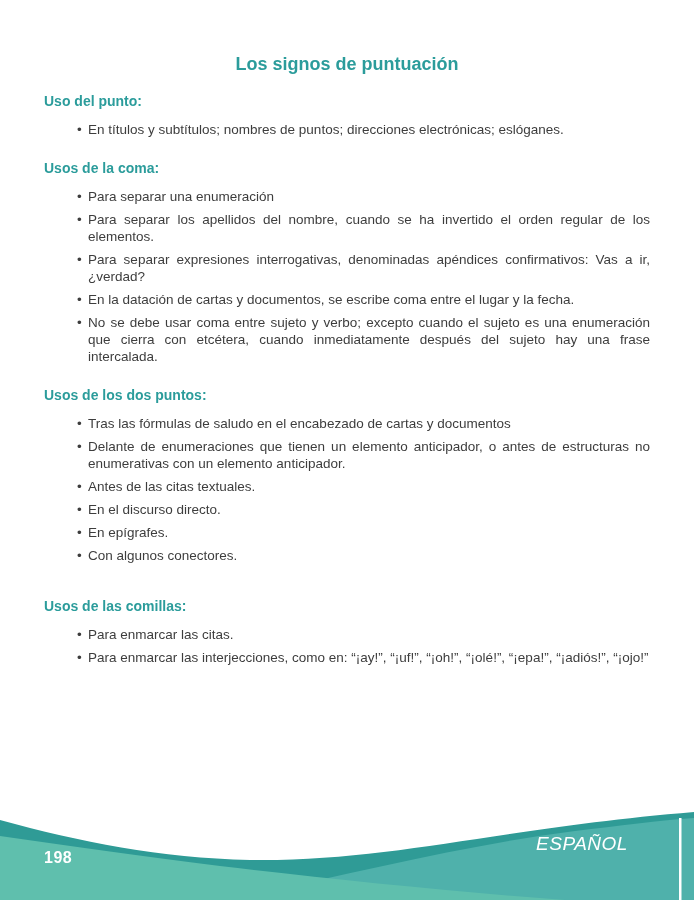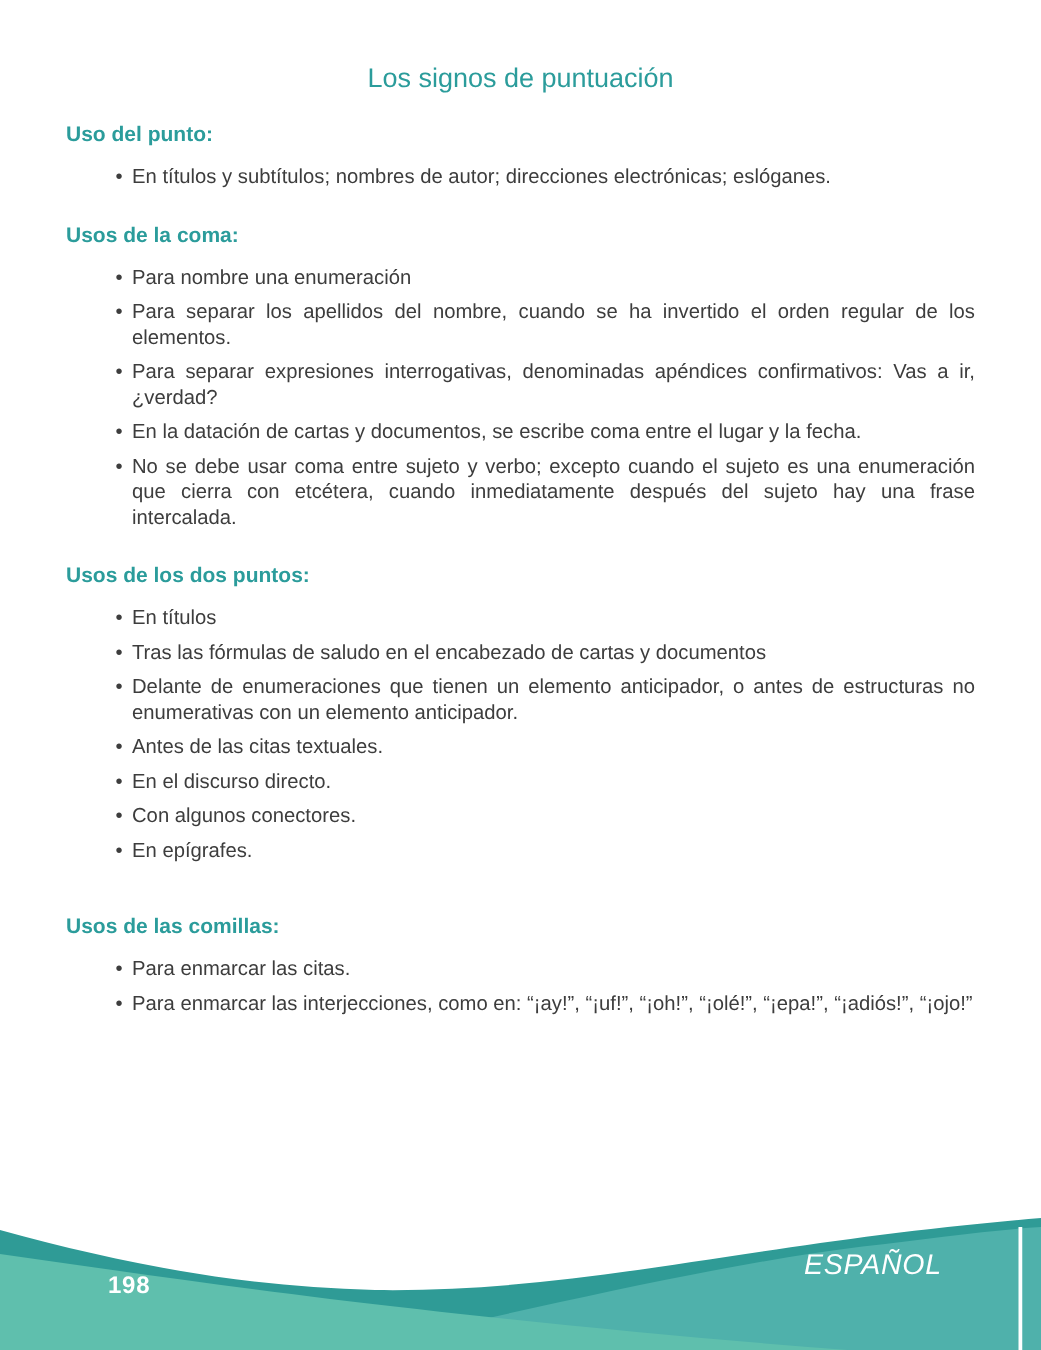--- a/index.html
+++ b/index.html
@@ -14,25 +14,25 @@
   html,body{background:#ffffff;}
   .page{
     position:relative;
     width:694px;height:900px;
     background:var(--paper);
     overflow:hidden;
     font-family:"Liberation Sans","DejaVu Sans",sans-serif;
     color:var(--body-text);
   }
   .title{
-    padding-top:42px;
+    padding-top:54px;
     text-align:center;
     font-size:18px;
     line-height:21px;
-    font-weight:normal;
+    font-weight:bold;
     color:var(--accent);
   }
   .content{
     padding:0 44px;
   }
   .section{margin-top:22px;}
   .section:first-child{margin-top:18px;}
   .section.extra-gap{margin-top:34px;}
   .section-heading{
     font-size:14px;
@@ -61,21 +61,21 @@
     color:var(--body-text);
   }
   .footer{
     position:absolute;
     left:0;bottom:0;
     width:694px;height:110px;
   }
   .footer svg{display:block;}
   .page-number{
     position:absolute;
-    left:72px;top:59px;
+    left:44px;top:59px;
     color:#ffffff;
     font-weight:bold;
     font-size:16px;
     letter-spacing:0.5px;
   }
   .brand{
     position:absolute;
     right:52px;top:44px;
     width:120px;
     text-align:center;
@@ -99,45 +99,44 @@
 <body>
 
 <div class="page">
 
   <h1 class="title">Los signos de puntuación</h1>
 
   <main class="content">
     <section class="section">
       <h2 class="section-heading">Uso del punto:</h2>
       <ul class="items">
-          <li>En títulos y subtítulos; nombres de autor;  direcciones electrónicas; eslóganes.</li>
+          <li>En títulos y subtítulos; nombres de puntos;  direcciones electrónicas; eslóganes.</li>
         </ul>
     </section>
 
     <section class="section">
       <h2 class="section-heading">Usos de la coma:</h2>
       <ul class="items">
-          <li>Para nombre una enumeración</li>
+          <li>Para separar una enumeración</li>
           <li>Para separar los apellidos del nombre, cuando se ha invertido el orden regular de los elementos.</li>
           <li>Para separar expresiones interrogativas, denominadas apéndices confirmativos: Vas a ir, ¿verdad?</li>
           <li>En la datación de cartas y documentos, se escribe coma entre el lugar y la fecha.</li>
           <li>No se debe usar coma entre sujeto y verbo; excepto cuando el sujeto es una enumeración que cierra con etcétera, cuando inmediatamente después del sujeto hay una frase intercalada.</li>
         </ul>
     </section>
 
     <section class="section">
       <h2 class="section-heading">Usos de los dos puntos:</h2>
       <ul class="items">
-          <li>En títulos</li>
           <li>Tras las fórmulas de saludo en el encabezado de cartas y documentos</li>
           <li>Delante de enumeraciones que tienen un elemento anticipador, o antes de estructuras no enumerativas con un elemento anticipador.</li>
           <li>Antes de las citas textuales.</li>
           <li>En el discurso directo.</li>
+          <li>En epígrafes.</li>
           <li>Con algunos conectores.</li>
-          <li>En epígrafes.</li>
         </ul>
     </section>
 
     <section class="section extra-gap">
       <h2 class="section-heading">Usos de las comillas:</h2>
       <ul class="items">
           <li>Para enmarcar las citas.</li>
           <li>Para enmarcar las interjecciones, como en: “¡ay!”, “¡uf!”, “¡oh!”, “¡olé!”, “¡epa!”, “¡adiós!”, “¡ojo!”</li>
         </ul>
     </section>

